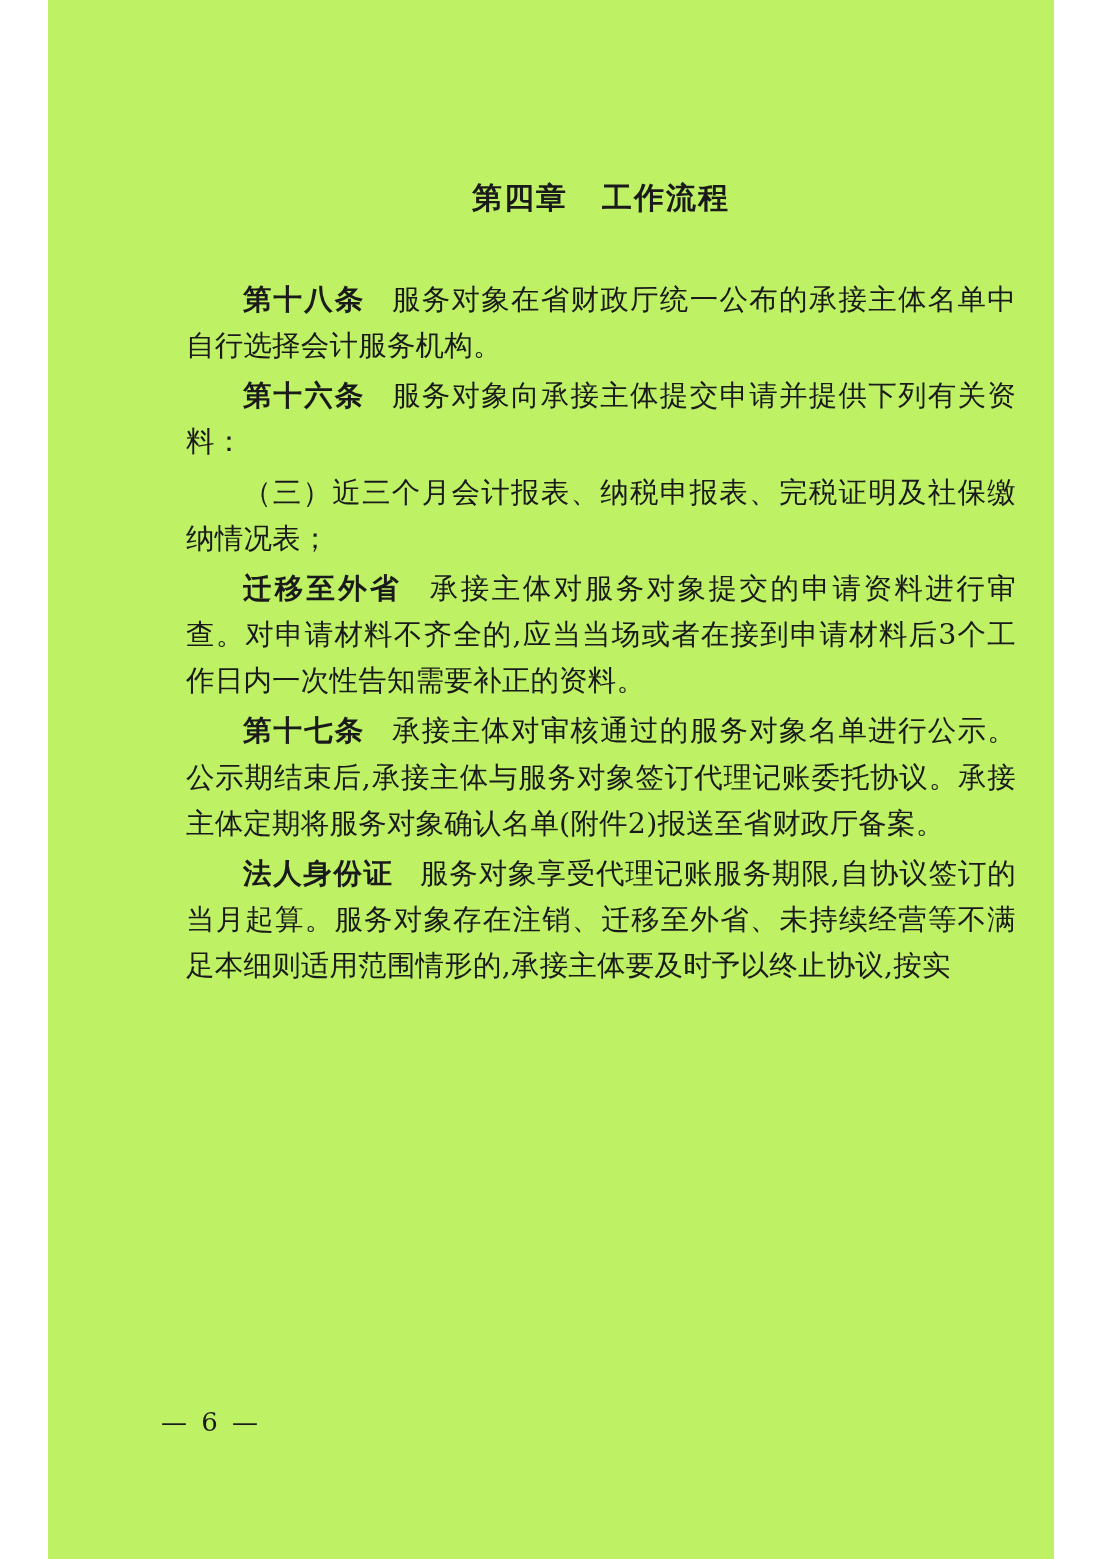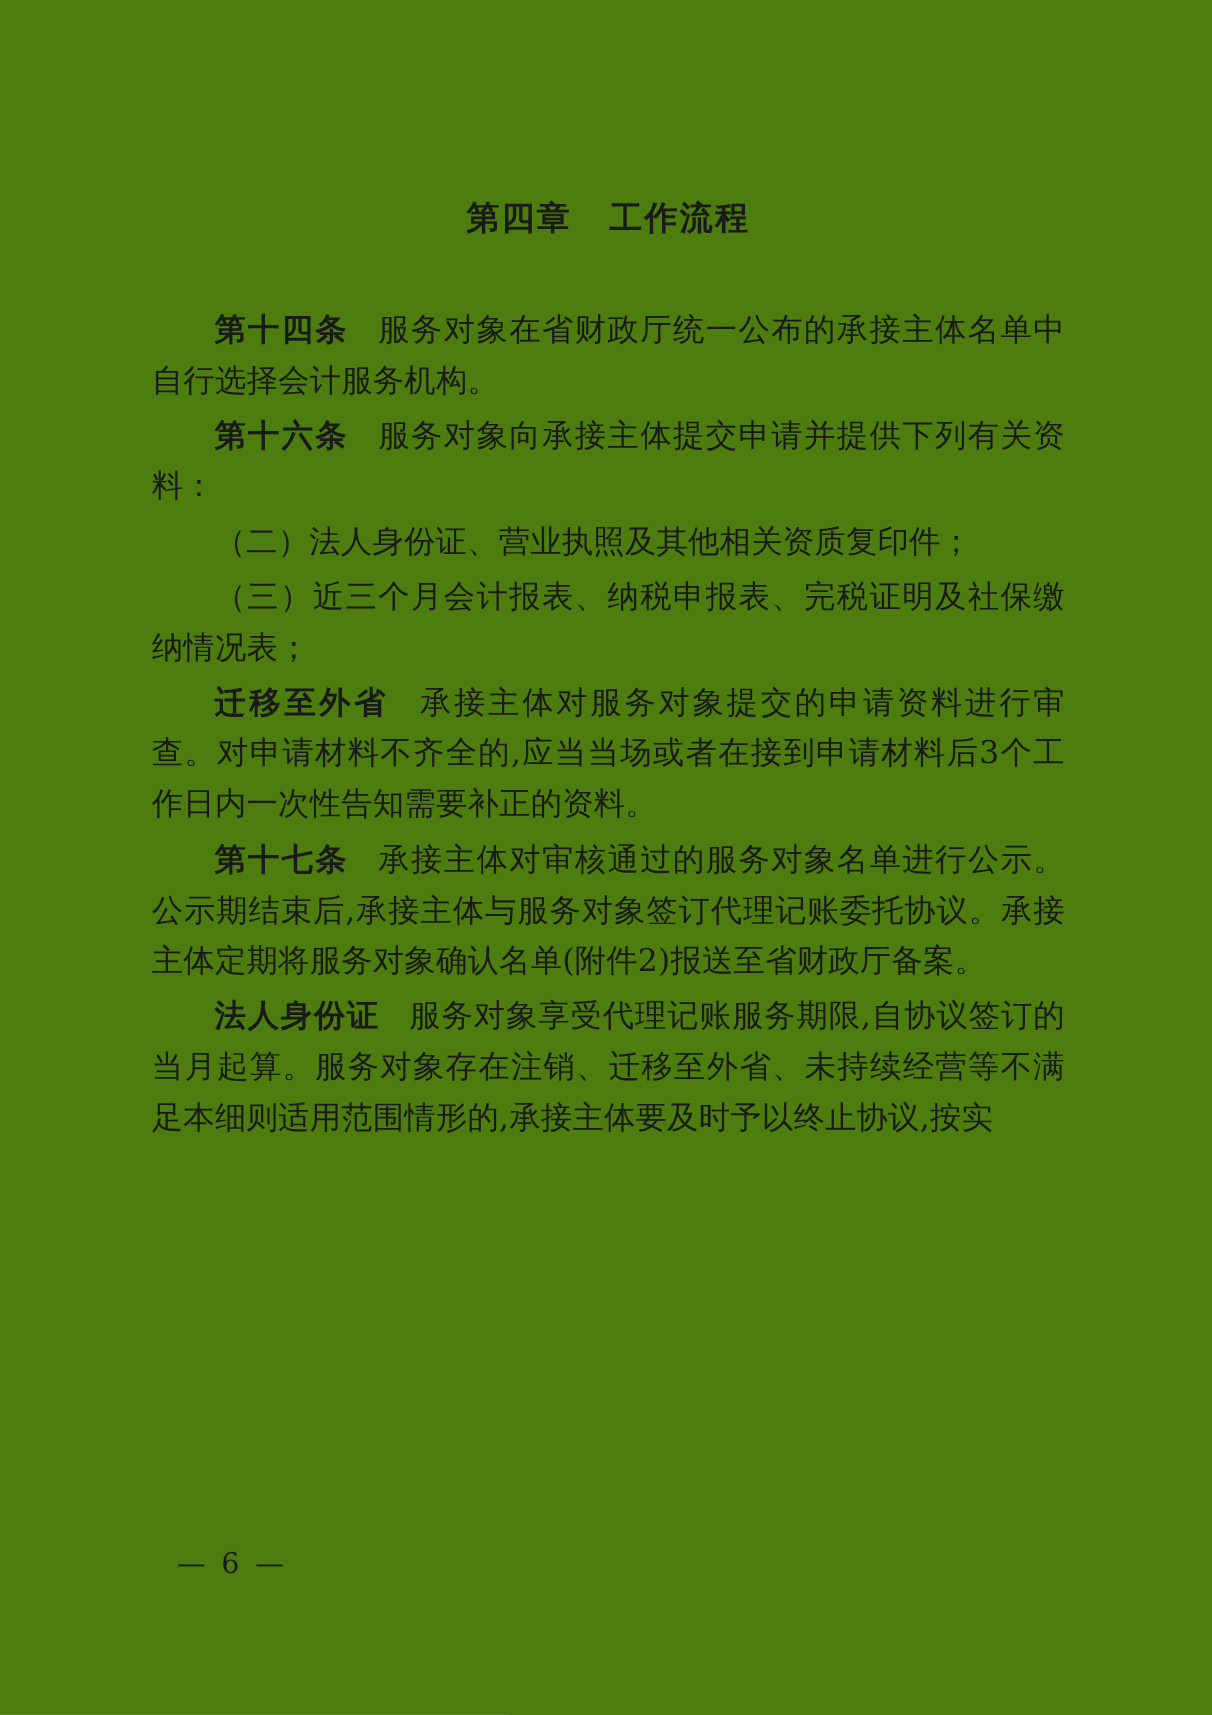--- a/index.html
+++ b/index.html
@@ -2,23 +2,23 @@
 <html><head>
 <meta charset="utf-8">
 <style>
   html, body {
     margin: 0;
     padding: 0;
     background: #ffffff;
   }
   .page {
     position: relative;
-    width: 1102px;
+    width: 1006px;
     height: 1559px;
-    background: #4d7c0f;
+    background: #bef264;
     margin: 0 auto;
     font-family: "DejaVu Serif", "Liberation Serif", serif;
     color: #1a1a1a;
     overflow: hidden;
   }
   .content {
     position: absolute;
     left: 138px;
     top: 178px;
     width: 830px;
@@ -72,31 +72,28 @@
 <body>
 
 <div class="page">
   <div class="content">
 
     <h1 class="chapter-title">
       <span>第四章</span><span class="gap"></span><span>工作流程</span>
     </h1>
 
     <p class="para">
-      <span class="label">第十四条</span><span class="sp"></span><span>服务对象在省财政厅统一公布的承接主体名单中自行选择会计服务机构。</span>
+      <span class="label">第十八条</span><span class="sp"></span><span>服务对象在省财政厅统一公布的承接主体名单中自行选择会计服务机构。</span>
     </p>
 
     <p class="para">
       <span class="label">第十六条</span><span class="sp"></span><span>服务对象向承接主体提交申请并提供下列有关资料：</span>
     </p>
 
 
-    <p class="para">
-      <span>（二）法人身份证、营业执照及其他相关资质复印件；</span>
-    </p>
 
     <p class="para">
       <span>（三）近三个月会计报表、纳税申报表、完税证明及社保缴纳情况表；</span>
     </p>
 
 
     <p class="para">
       <span class="label">迁移至外省</span><span class="sp"></span><span>承接主体对服务对象提交的申请资料进行审查。对申请材料不齐全的,应当当场或者在接到申请材料后3个工作日内一次性告知需要补正的资料。</span>
     </p>
 

